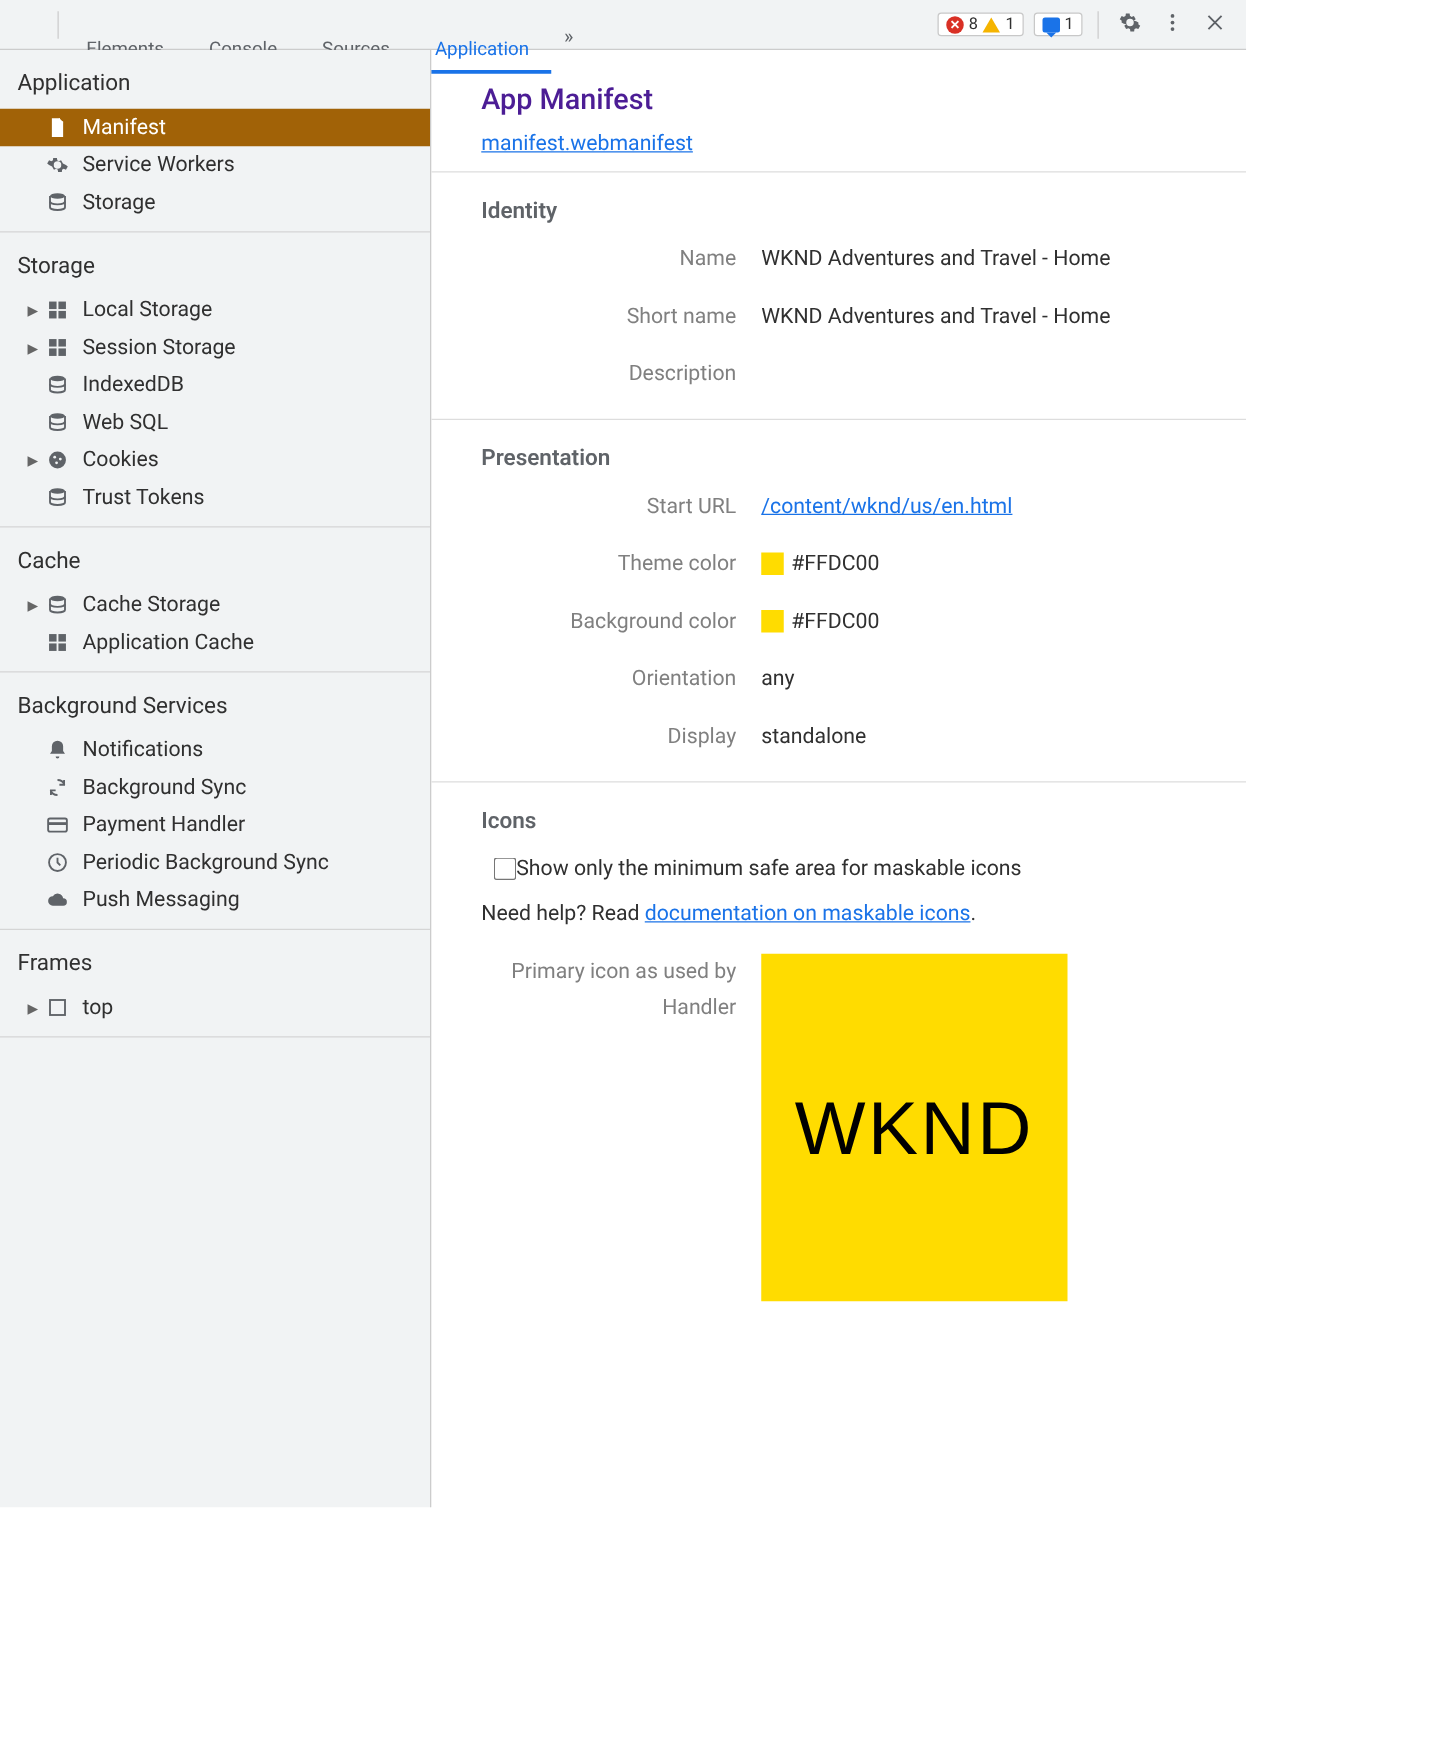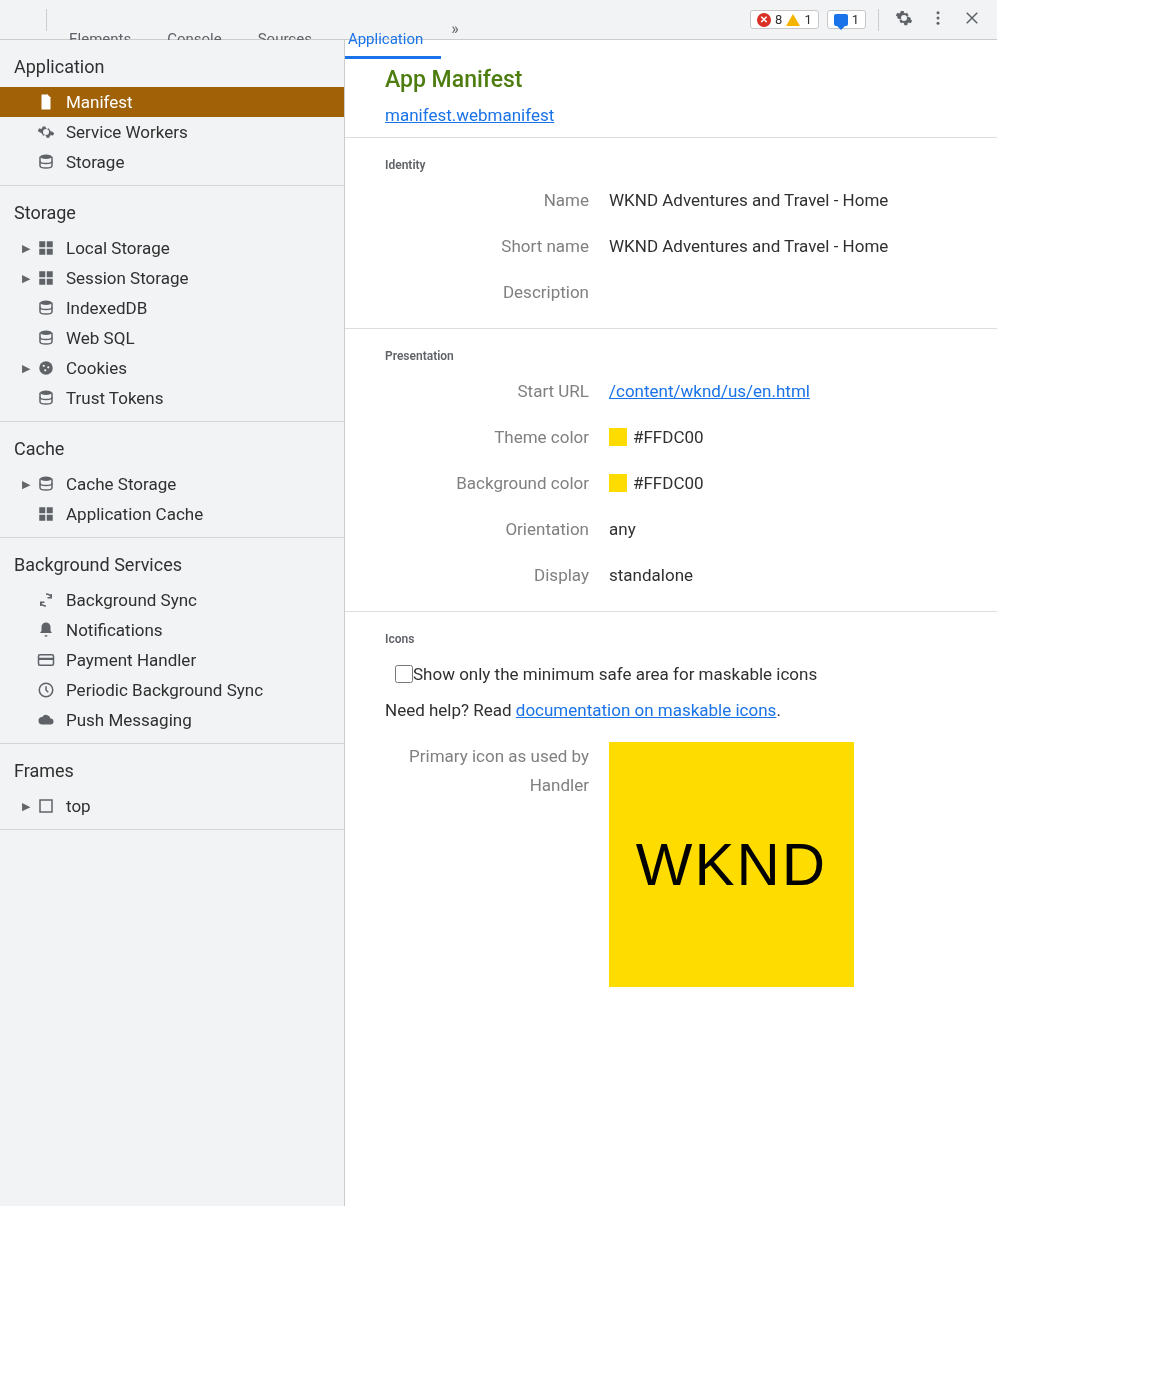--- a/index.html
+++ b/index.html
@@ -128,39 +128,39 @@
   margin-right: 10px;
   display: inline-flex; align-items: center; justify-content: center;
   color: #5f6368;
 }
 .sb-ic svg { width: 18px; height: 18px; fill: currentColor; }
 .content {
   flex: 1;
   overflow-y: auto;
 }
 .c-pad { padding: 26px 26px 12px 40px; border-bottom: 1px solid #ddd; }
-.c-title { font-size: 23px; font-weight: 500; color: #4d7c0f; margin-bottom: 12px; }
+.c-title { font-size: 23px; font-weight: 500; color: #4c1d95; margin-bottom: 12px; }
 .link { color: #1a73e8; text-decoration: underline; font-size: 17px; }
 .c-sec { padding: 20px 20px 22px 40px; border-bottom: 1px solid #ddd; }
-.c-sec-head { font-size: 12px; font-weight: 600; color: #5f6368; margin-bottom: 18px; }
+.c-sec-head { font-size: 18px; font-weight: 600; color: #5f6368; margin-bottom: 18px; }
 .kv { display: flex; align-items: center; margin-bottom: 26px; }
 .kv:last-child { margin-bottom: 4px; }
 .kv-key {
   width: 224px; text-align: right; color: #808080; font-size: 17px;
   padding-right: 20px;
 }
 .kv-val { font-size: 17px; color: #303030; display: flex; align-items: center; }
 .swatch { width: 18px; height: 18px; margin-right: 6px; }
 .icons-sec { padding: 20px 26px 20px 40px; }
 .chk-row { display: flex; align-items: center; margin: 8px 0 16px 10px; font-size: 17px; }
 .help-row { font-size: 17px; margin-bottom: 22px; }
 .icon-prev { display: flex; }
 .icon-prev-label { width: 224px; text-align: right; color: #808080; font-size: 17px; padding-right: 20px; line-height: 1.7; }
 .icon-img {
-  width: 245px; height: 245px; background: #ffdc00;
+  width: 245px; height: 278px; background: #ffdc00;
   display: flex; align-items: center; justify-content: center;
   font-family: Impact, "Arial Black", sans-serif;
   font-size: 60px; letter-spacing: 2px; color: #000;
 }
 .chevrons { color: #5f6368; font-size: 16px; padding: 0 10px; cursor: pointer; }
 .gear-ic svg, .dots-ic svg, .close-ic svg { width:18px; height:18px; fill:#5f6368; }
 input[type=checkbox] { width: 18px; height: 18px; }
 </style>
 </head>
 <body>
@@ -353,33 +353,33 @@
           </span>
           <span>Application Cache</span>
         </div>
       </div>
       <div class="sb-section">
         <div class="sb-head">Background Services</div>
         <div class="sb-row">
           <span class="sb-arrow">▶</span>
           <span class="sb-ic">
             <svg viewBox="0 0 24 24">
+              <path d="M12 2a6 6 0 00-6 6v5l-2 3h16l-2-3V8a6 6 0 00-6-6zM10 19a2 2 0 004 0" fill="currentColor"></path>
+            </svg>
+          </span>
+          <span>Notifications</span>
+        </div>
+        <div class="sb-row">
+          <span class="sb-arrow">▶</span>
+          <span class="sb-ic">
+            <svg viewBox="0 0 24 24">
               <path d="M12 4a8 8 0 017.4 5M12 20a8 8 0 01-7.4-5M19 4v5h-5M5 20v-5h5" stroke="currentColor" stroke-width="2" fill="none"></path>
             </svg>
           </span>
           <span>Background Sync</span>
-        </div>
-        <div class="sb-row">
-          <span class="sb-arrow">▶</span>
-          <span class="sb-ic">
-            <svg viewBox="0 0 24 24">
-              <path d="M12 2a6 6 0 00-6 6v5l-2 3h16l-2-3V8a6 6 0 00-6-6zM10 19a2 2 0 004 0" fill="currentColor"></path>
-            </svg>
-          </span>
-          <span>Notifications</span>
         </div>
         <div class="sb-row">
           <span class="sb-arrow">▶</span>
           <span class="sb-ic">
             <svg viewBox="0 0 24 24">
               <rect x="2" y="5" width="20" height="14" rx="2" fill="none" stroke="currentColor" stroke-width="2"></rect>
               <rect x="2" y="9" width="20" height="3" fill="currentColor"></rect>
             </svg>
           </span>
           <span>Payment Handler</span>

